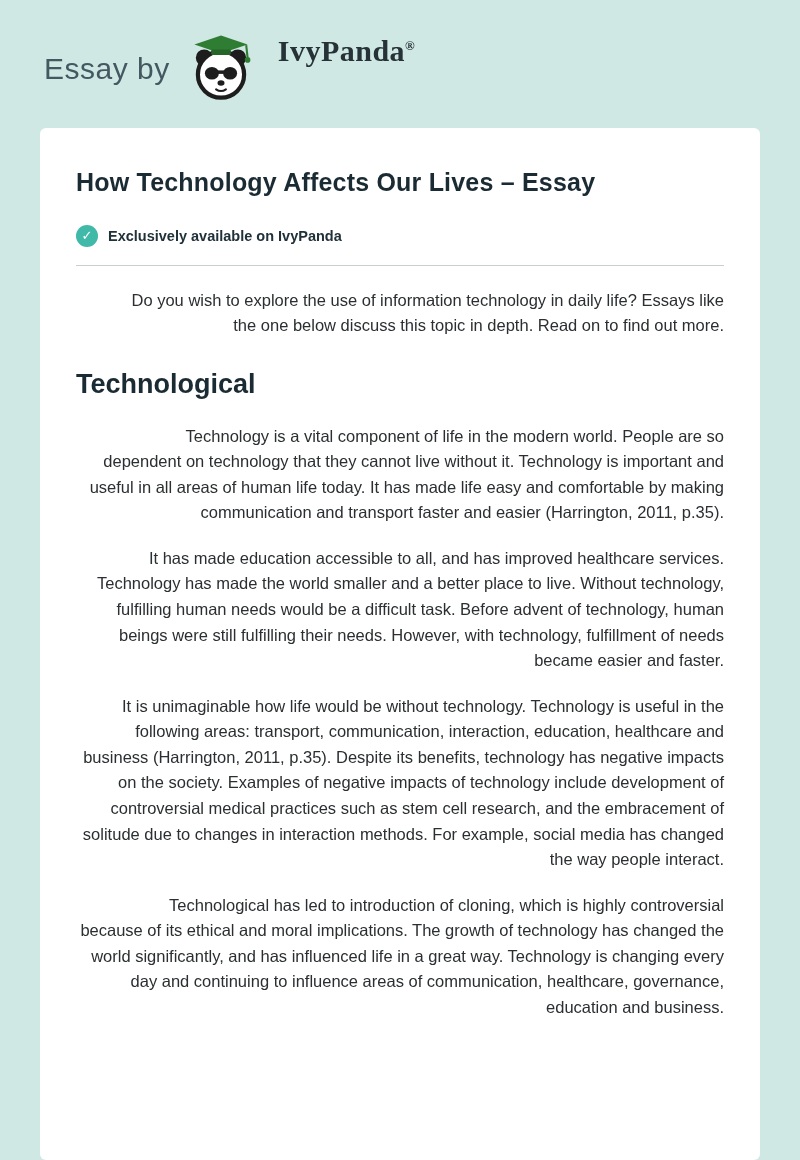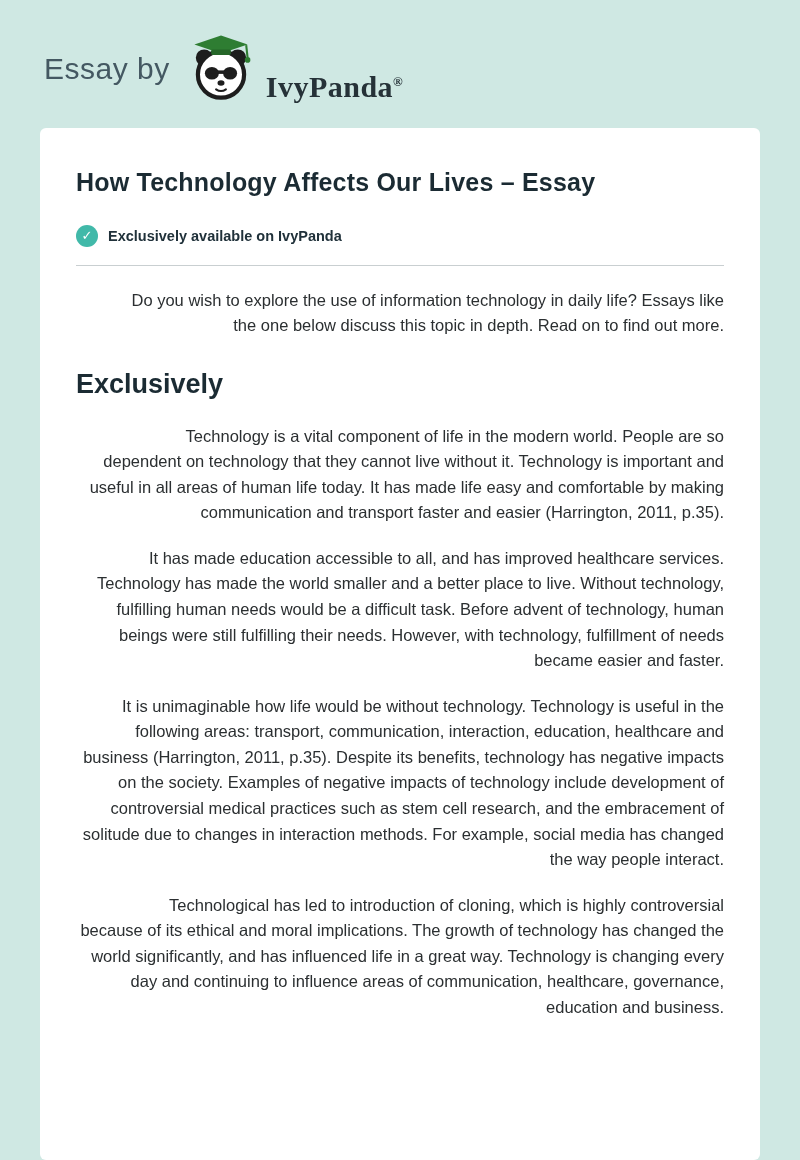--- a/index.html
+++ b/index.html
@@ -18,22 +18,22 @@
     padding: 34px 66px 24px 44px;
     gap: 14px;
   }
   .essay-by {
     font-size: 30px;
     color: #445862;
     letter-spacing: 0.5px;
   }
   .logo-wrap {
     display: flex;
-    align-items: flex-end;
-    gap: 8px;
+    align-items: flex-start;
+    gap: 20px;
   }
   .logo-svg {
     width: 74px;
     height: 70px;
     display: block;
   }
   .brand-text {
     font-family: "Liberation Serif", serif;
     font-weight: bold;
     font-size: 30px;
@@ -148,19 +148,19 @@
 
   <div class="badge-row">
     <span class="check-circle">✓</span>
     <span class="badge-text">Exclusively available on IvyPanda</span>
   </div>
 
   <hr class="divider">
 
   <p class="body-text">Do you wish to explore the use of information technology in daily life? Essays like the one below discuss this topic in depth. Read on to find out more.</p>
 
-  <h2 class="section-heading">Exclusively</h2>
+  <h2 class="section-heading">Technological</h2>
 
   <p class="body-text">Technology is a vital component of life in the modern world. People are so dependent on technology that they cannot live without it. Technology is important and useful in all areas of human life today. It has made life easy and comfortable by making communication and transport faster and easier (Harrington, 2011, p.35).</p>
   <p class="body-text">It has made education accessible to all, and has improved healthcare services. Technology has made the world smaller and a better place to live. Without technology, fulfilling human needs would be a difficult task. Before advent of technology, human beings were still fulfilling their needs. However, with technology, fulfillment of needs became easier and faster.</p>
   <p class="body-text">It is unimaginable how life would be without technology. Technology is useful in the following areas: transport, communication, interaction, education, healthcare and business (Harrington, 2011, p.35). Despite its benefits, technology has negative impacts on the society. Examples of negative impacts of technology include development of controversial medical practices such as stem cell research, and the embracement of solitude due to changes in interaction methods. For example, social media has changed the way people interact.</p>
   <p class="body-text">Technological has led to introduction of cloning, which is highly controversial because of its ethical and moral implications. The growth of technology has changed the world significantly, and has influenced life in a great way. Technology is changing every day and continuing to influence areas of communication, healthcare, governance, education and business.</p>
 </main>
 
 </body></html>

